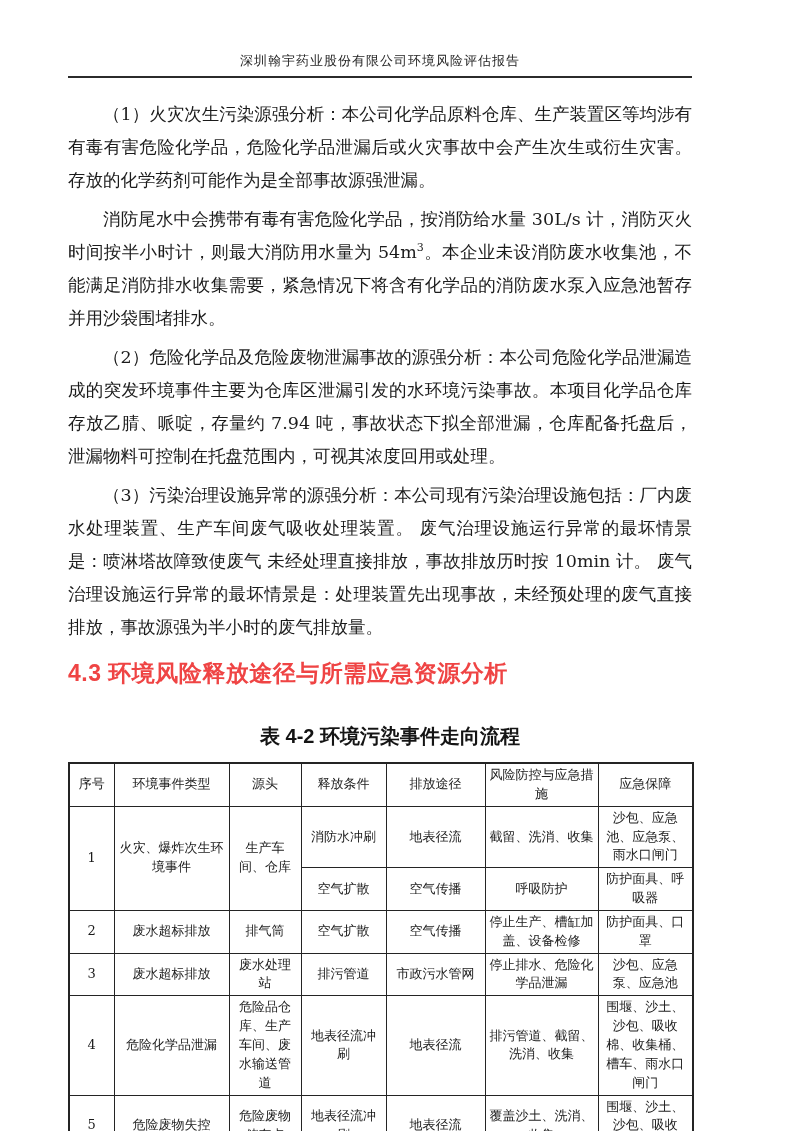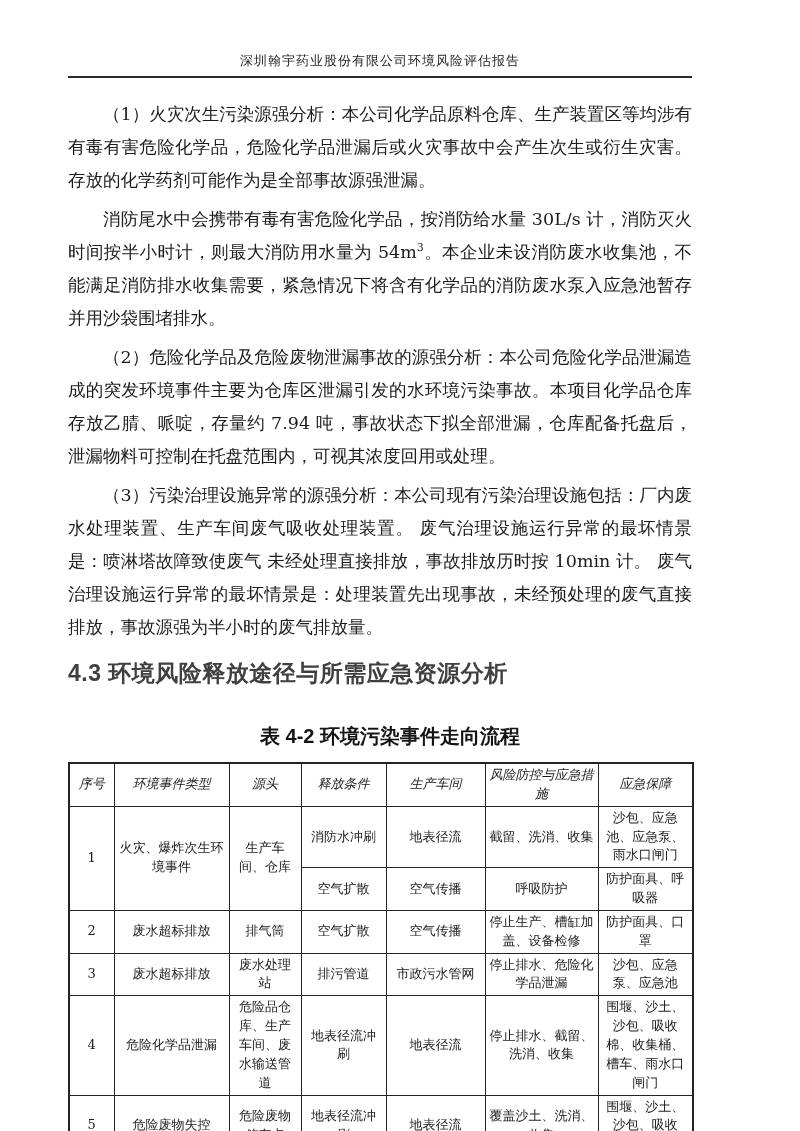--- a/index.html
+++ b/index.html
@@ -34,21 +34,21 @@
     text-align: justify;
     text-indent: 2em;
     margin: 0 0 6px 0;
     word-break: break-all;
   }
   .doc-para sup { font-size: 11px; line-height: 0; }
   .section-heading {
     font-family: "Liberation Sans", "DejaVu Sans", sans-serif;
     font-size: 23px;
     font-weight: bold;
-    color: #404040;
+    color: #ef4444;
     letter-spacing: 0.5px;
     margin: 14px 0 0 0;
   }
   .table-caption {
     margin-top: 34px;
     margin-bottom: 12px;
     text-align: center;
     font-family: "Liberation Sans", "DejaVu Sans", sans-serif;
     font-weight: bold;
     font-size: 20px;
@@ -64,21 +64,21 @@
   table.event-table th,
   table.event-table td {
     border: 1px solid #242424;
     padding: 2px 4px;
     text-align: center;
     vertical-align: middle;
     line-height: 1.45;
     font-weight: normal;
     word-break: break-all;
   }
-  tr.rh-head  { height: 35px; font-style: italic; }
+  tr.rh-head  { height: 35px; }
   tr.rh-1a    { height: 45px; }
   tr.rh-1b    { height: 34px; }
   tr.rh-2     { height: 38px; }
   tr.rh-3     { height: 38px; }
   tr.rh-4     { height: 80px; }
   tr.rh-5     { height: 45px; }
 </style>
 </head>
 <body>
 
@@ -109,21 +109,21 @@
       <col style="width:99px">
       <col style="width:113px">
       <col style="width:95px">
     </colgroup>
     <tbody>
       <tr class="rh-head">
         <th>序号</th>
         <th>环境事件类型</th>
         <th>源头</th>
         <th>释放条件</th>
-        <th>生产车间</th>
+        <th>排放途径</th>
         <th>风险防控与应急措施</th>
         <th>应急保障</th>
       </tr>
       <tr class="rh-1a">
         <td rowspan="2">1</td>
         <td rowspan="2">火灾、爆炸次生环境事件</td>
         <td rowspan="2">生产车间、仓库</td>
         <td>消防水冲刷</td>
         <td>地表径流</td>
         <td>截留、洗消、收集</td>
@@ -152,21 +152,21 @@
         <td>市政污水管网</td>
         <td>停止排水、危险化学品泄漏</td>
         <td>沙包、应急泵、应急池</td>
       </tr>
       <tr class="rh-4">
         <td>4</td>
         <td>危险化学品泄漏</td>
         <td>危险品仓库、生产车间、废水输送管道</td>
         <td>地表径流冲刷</td>
         <td>地表径流</td>
-        <td>停止排水、截留、洗消、收集</td>
+        <td>排污管道、截留、洗消、收集</td>
         <td>围堰、沙土、沙包、吸收棉、收集桶、槽车、雨水口闸门</td>
       </tr>
       <tr class="rh-5">
         <td>5</td>
         <td>危险废物失控</td>
         <td>危险废物储存点</td>
         <td>地表径流冲刷</td>
         <td>地表径流</td>
         <td>覆盖沙土、洗消、收集</td>
         <td>围堰、沙土、沙包、吸收棉、收集桶、</td>

